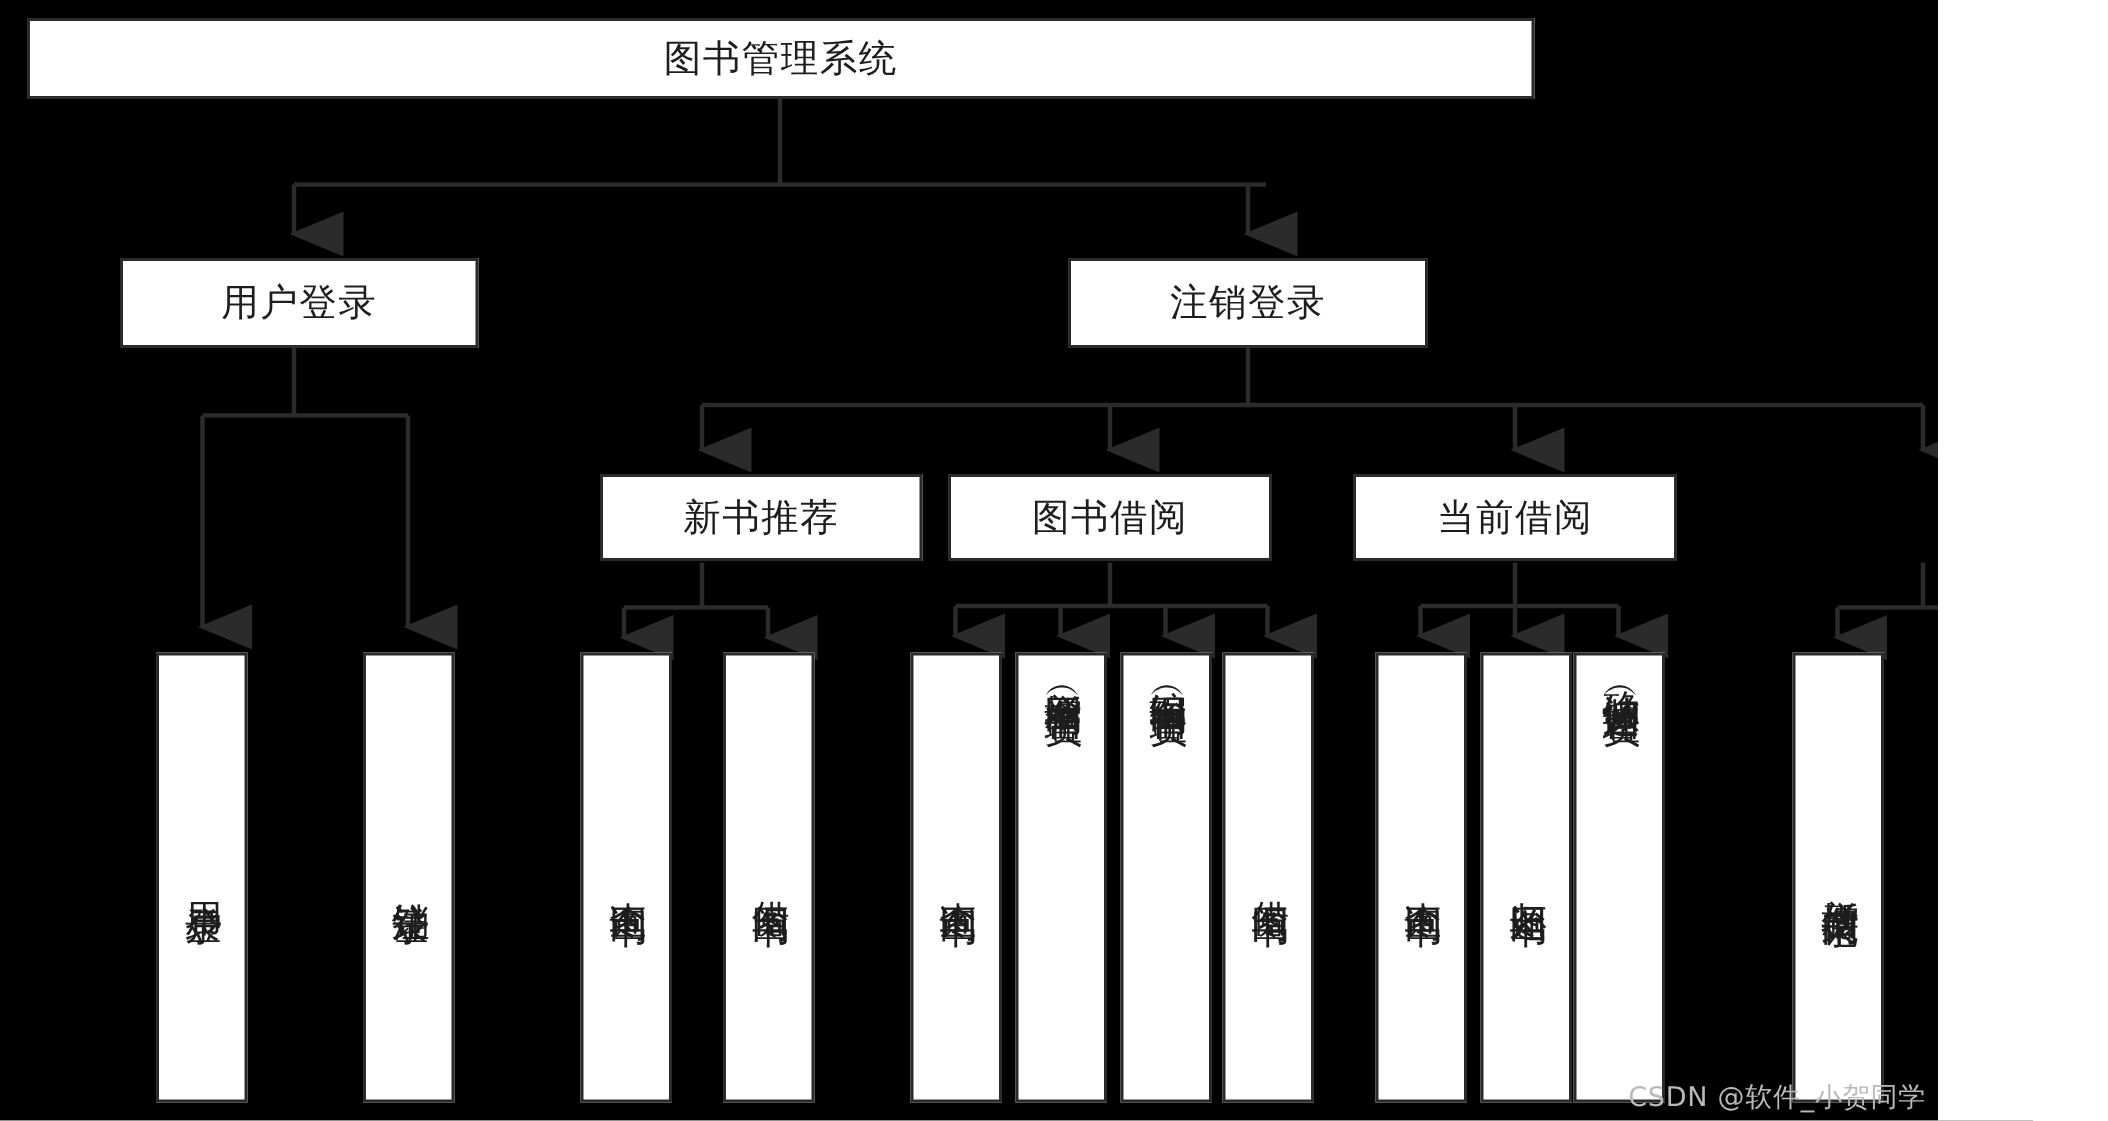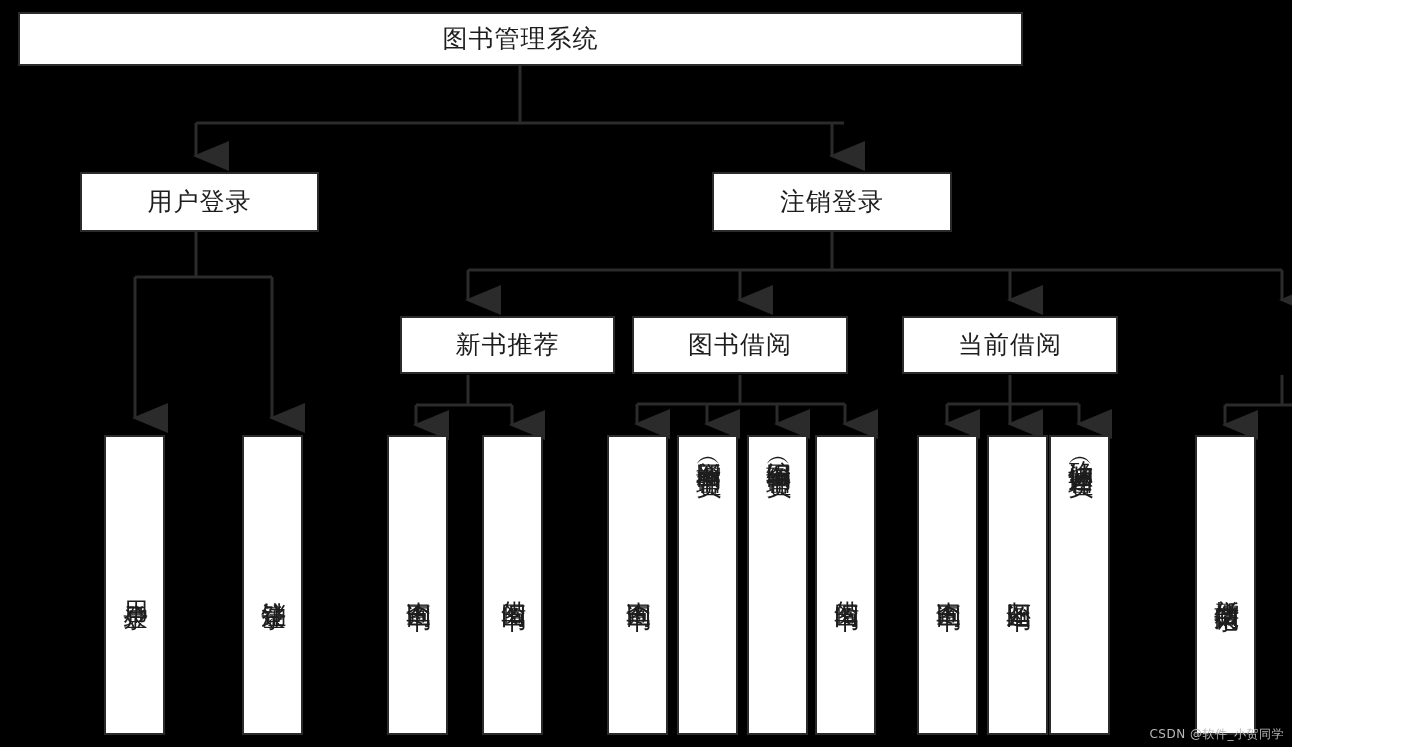--- a/index.html
+++ b/index.html
@@ -61,21 +61,21 @@
     transform:translateX(1px);
   }
   .node.v.short{
     align-items:center;
     padding-top:0;
   }
   #watermark{
     position:absolute;
     right:8px;
     bottom:4px;
-    font-size:12px;
+    font-size:18px;
     color:#b9b9b9;
     letter-spacing:0.5px;
     z-index:5;
     white-space:nowrap;
   }
 </style>
 </head>
 <body>
 
 <div id="diagram">

